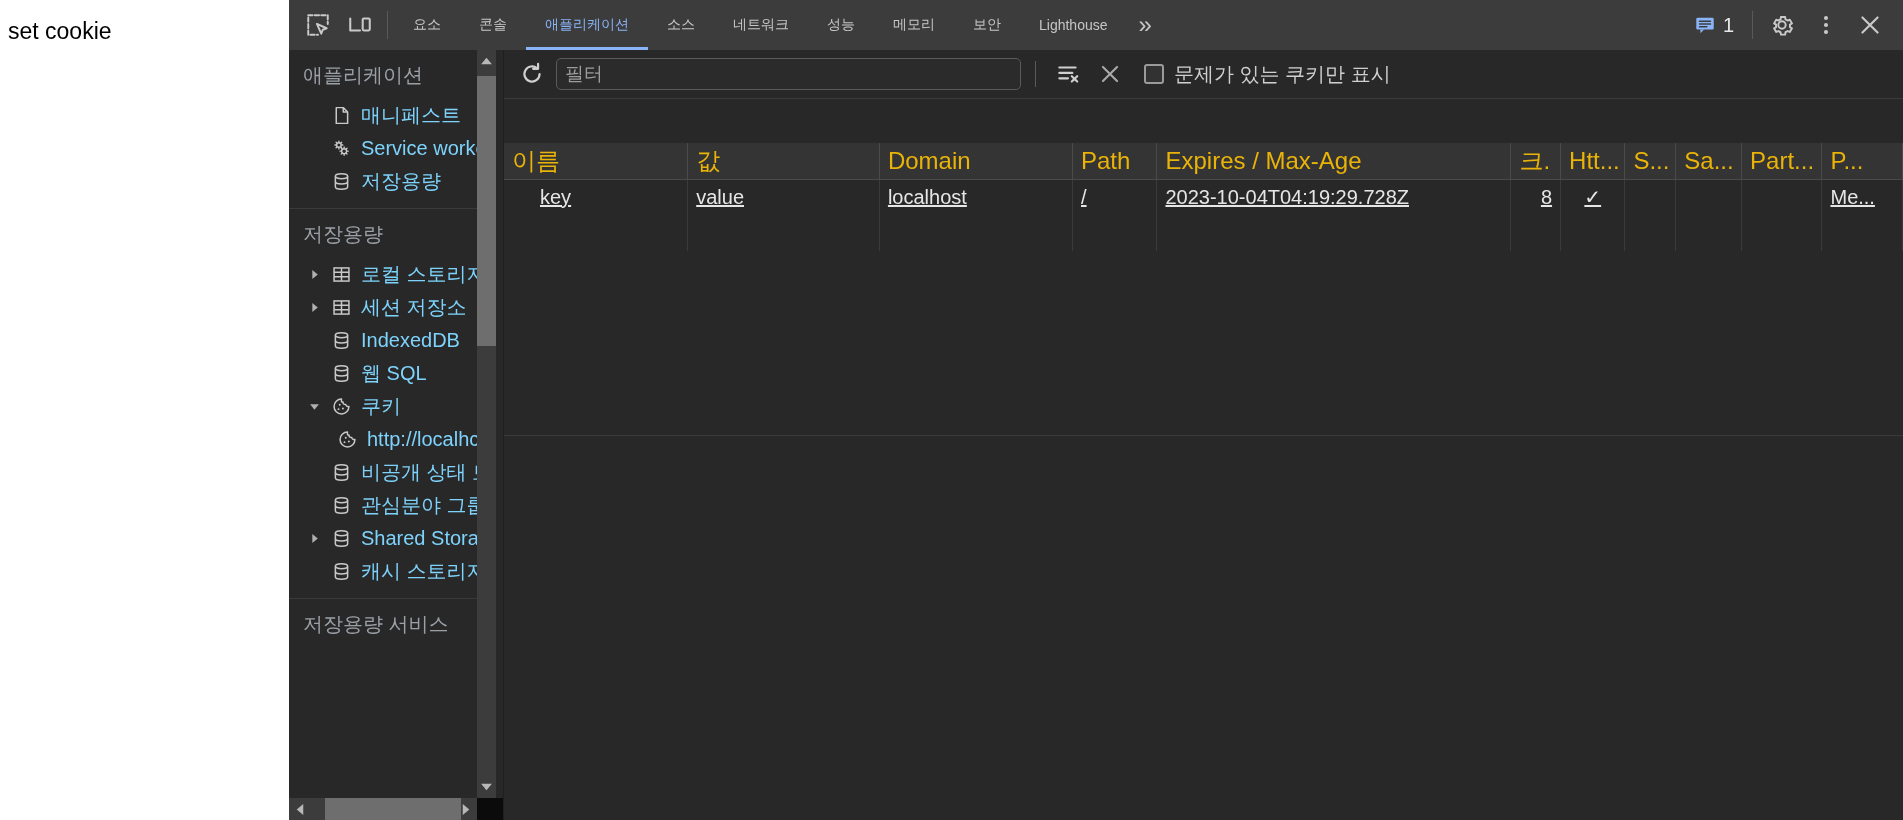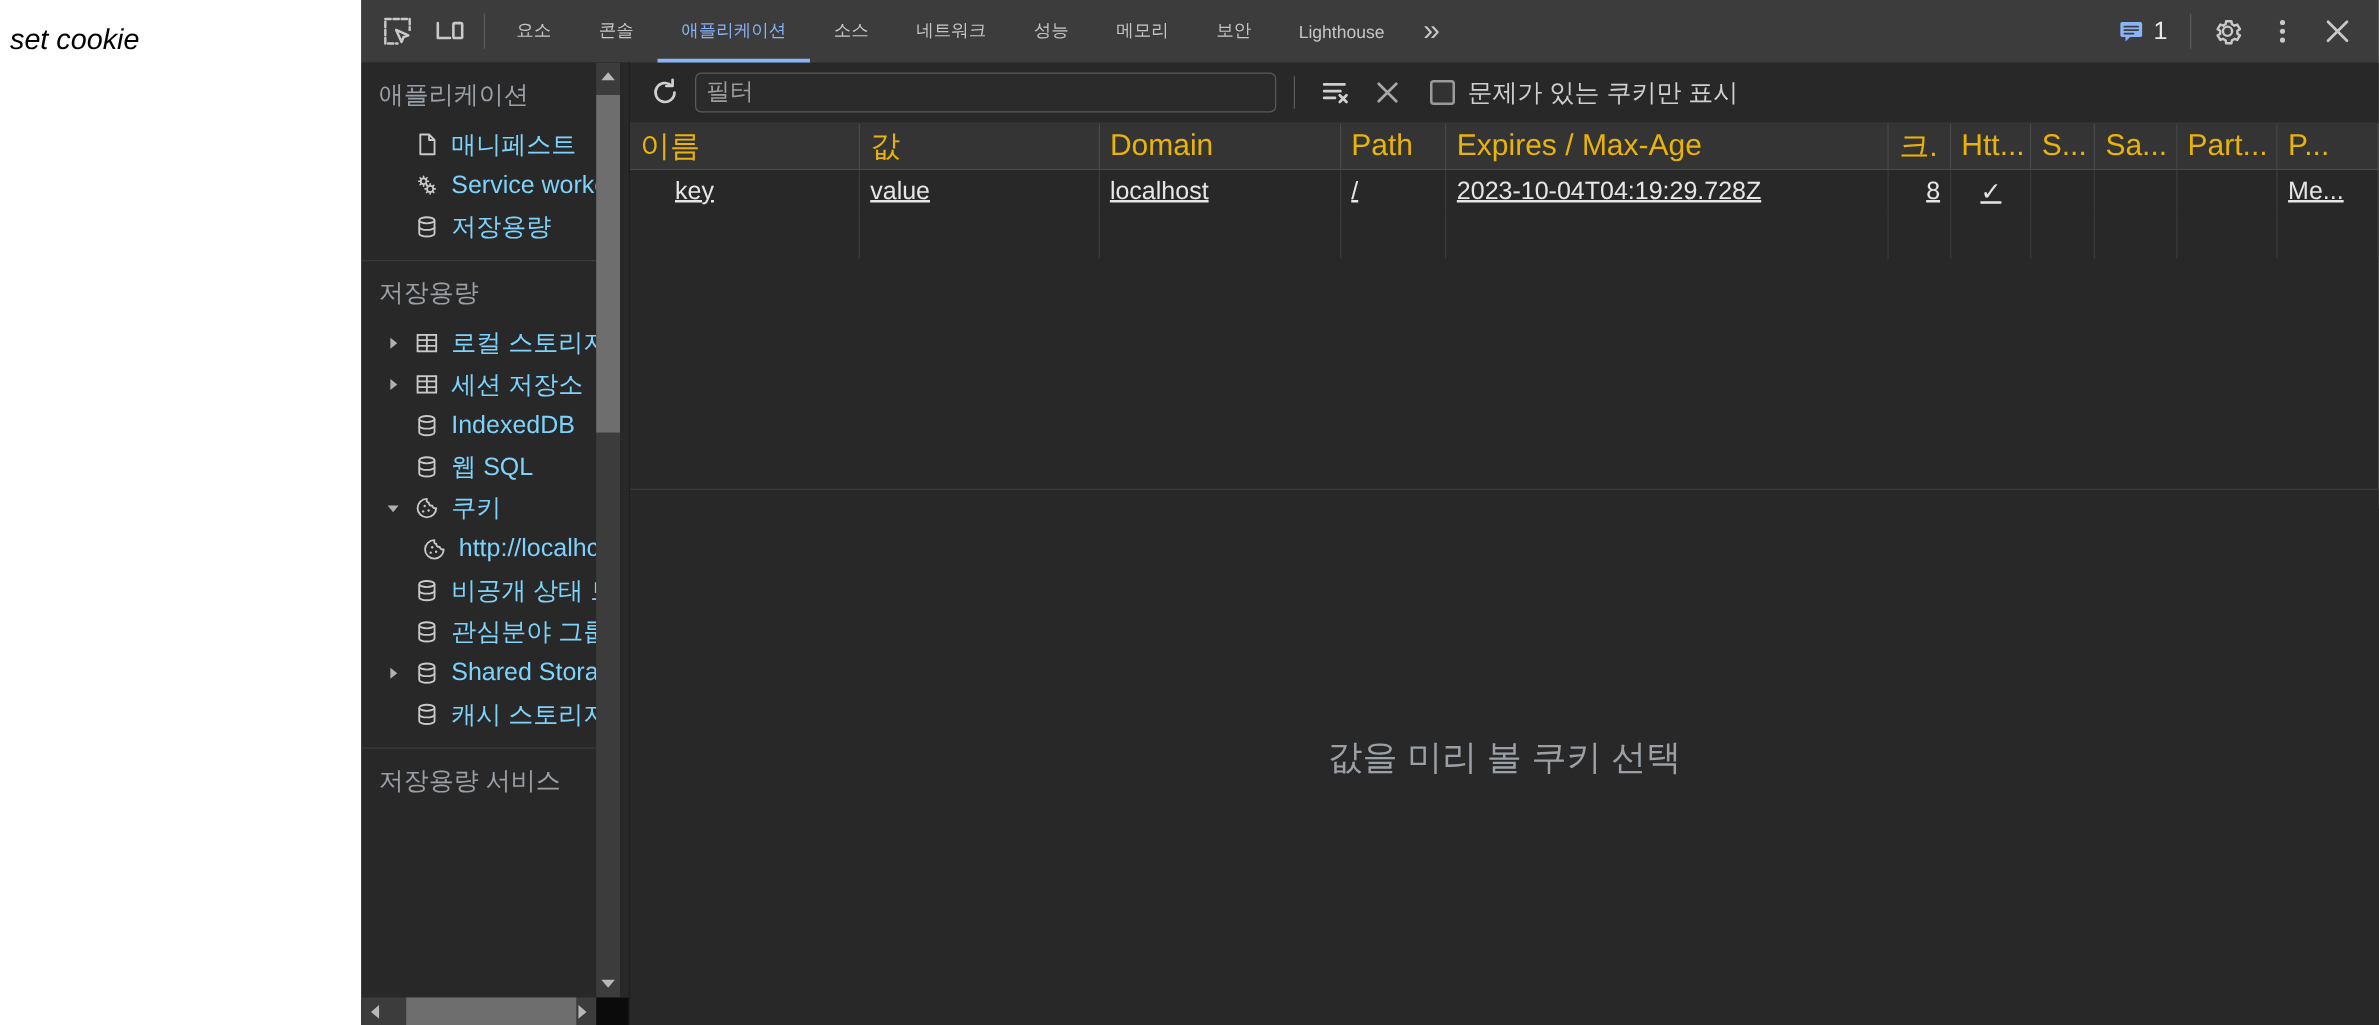--- a/index.html
+++ b/index.html
@@ -10,21 +10,20 @@
     background: #ffffff;
   }
   #root { position: relative; width: 1903px; height: 820px; display: flex; }
 
   
   .page-area {
     width: 289px; height: 820px;
     background: #ffffff;
     position: relative;
     flex: 0 0 289px;
-    font-style: italic;
   }
   .page-text {
     position: absolute;
     left: 8px; top: 18px;
     font-size: 23px;
     color: #000000;
     font-family: "Liberation Sans", sans-serif;
     white-space: nowrap;
   }
 
@@ -190,20 +189,21 @@
     background: #0b0b0b;
   }
 
   
   .content {
     flex: 1 1 auto;
     display: flex;
     flex-direction: column;
     min-width: 0;
     background: #282828;
+    gap: 44px;
   }
 
   
   .ctoolbar {
     flex: 0 0 49px;
     height: 49px;
     display: flex;
     align-items: center;
     background: #282828;
     border-bottom: 1px solid #3a3a3a;
@@ -660,20 +660,17 @@
                 <td></td>
                 <td></td>
                 <td></td>
                 <td></td>
                 <td></td>
               </tr>
             </tbody>
           </table>
         </div>
 
-        <div class="preview">
-          <div class="preview-msg">값을 미리 볼 쿠키 선택</div>
-        </div>
 
       </div>
     </div>
   </div>
 </div>
 
 </body></html>

